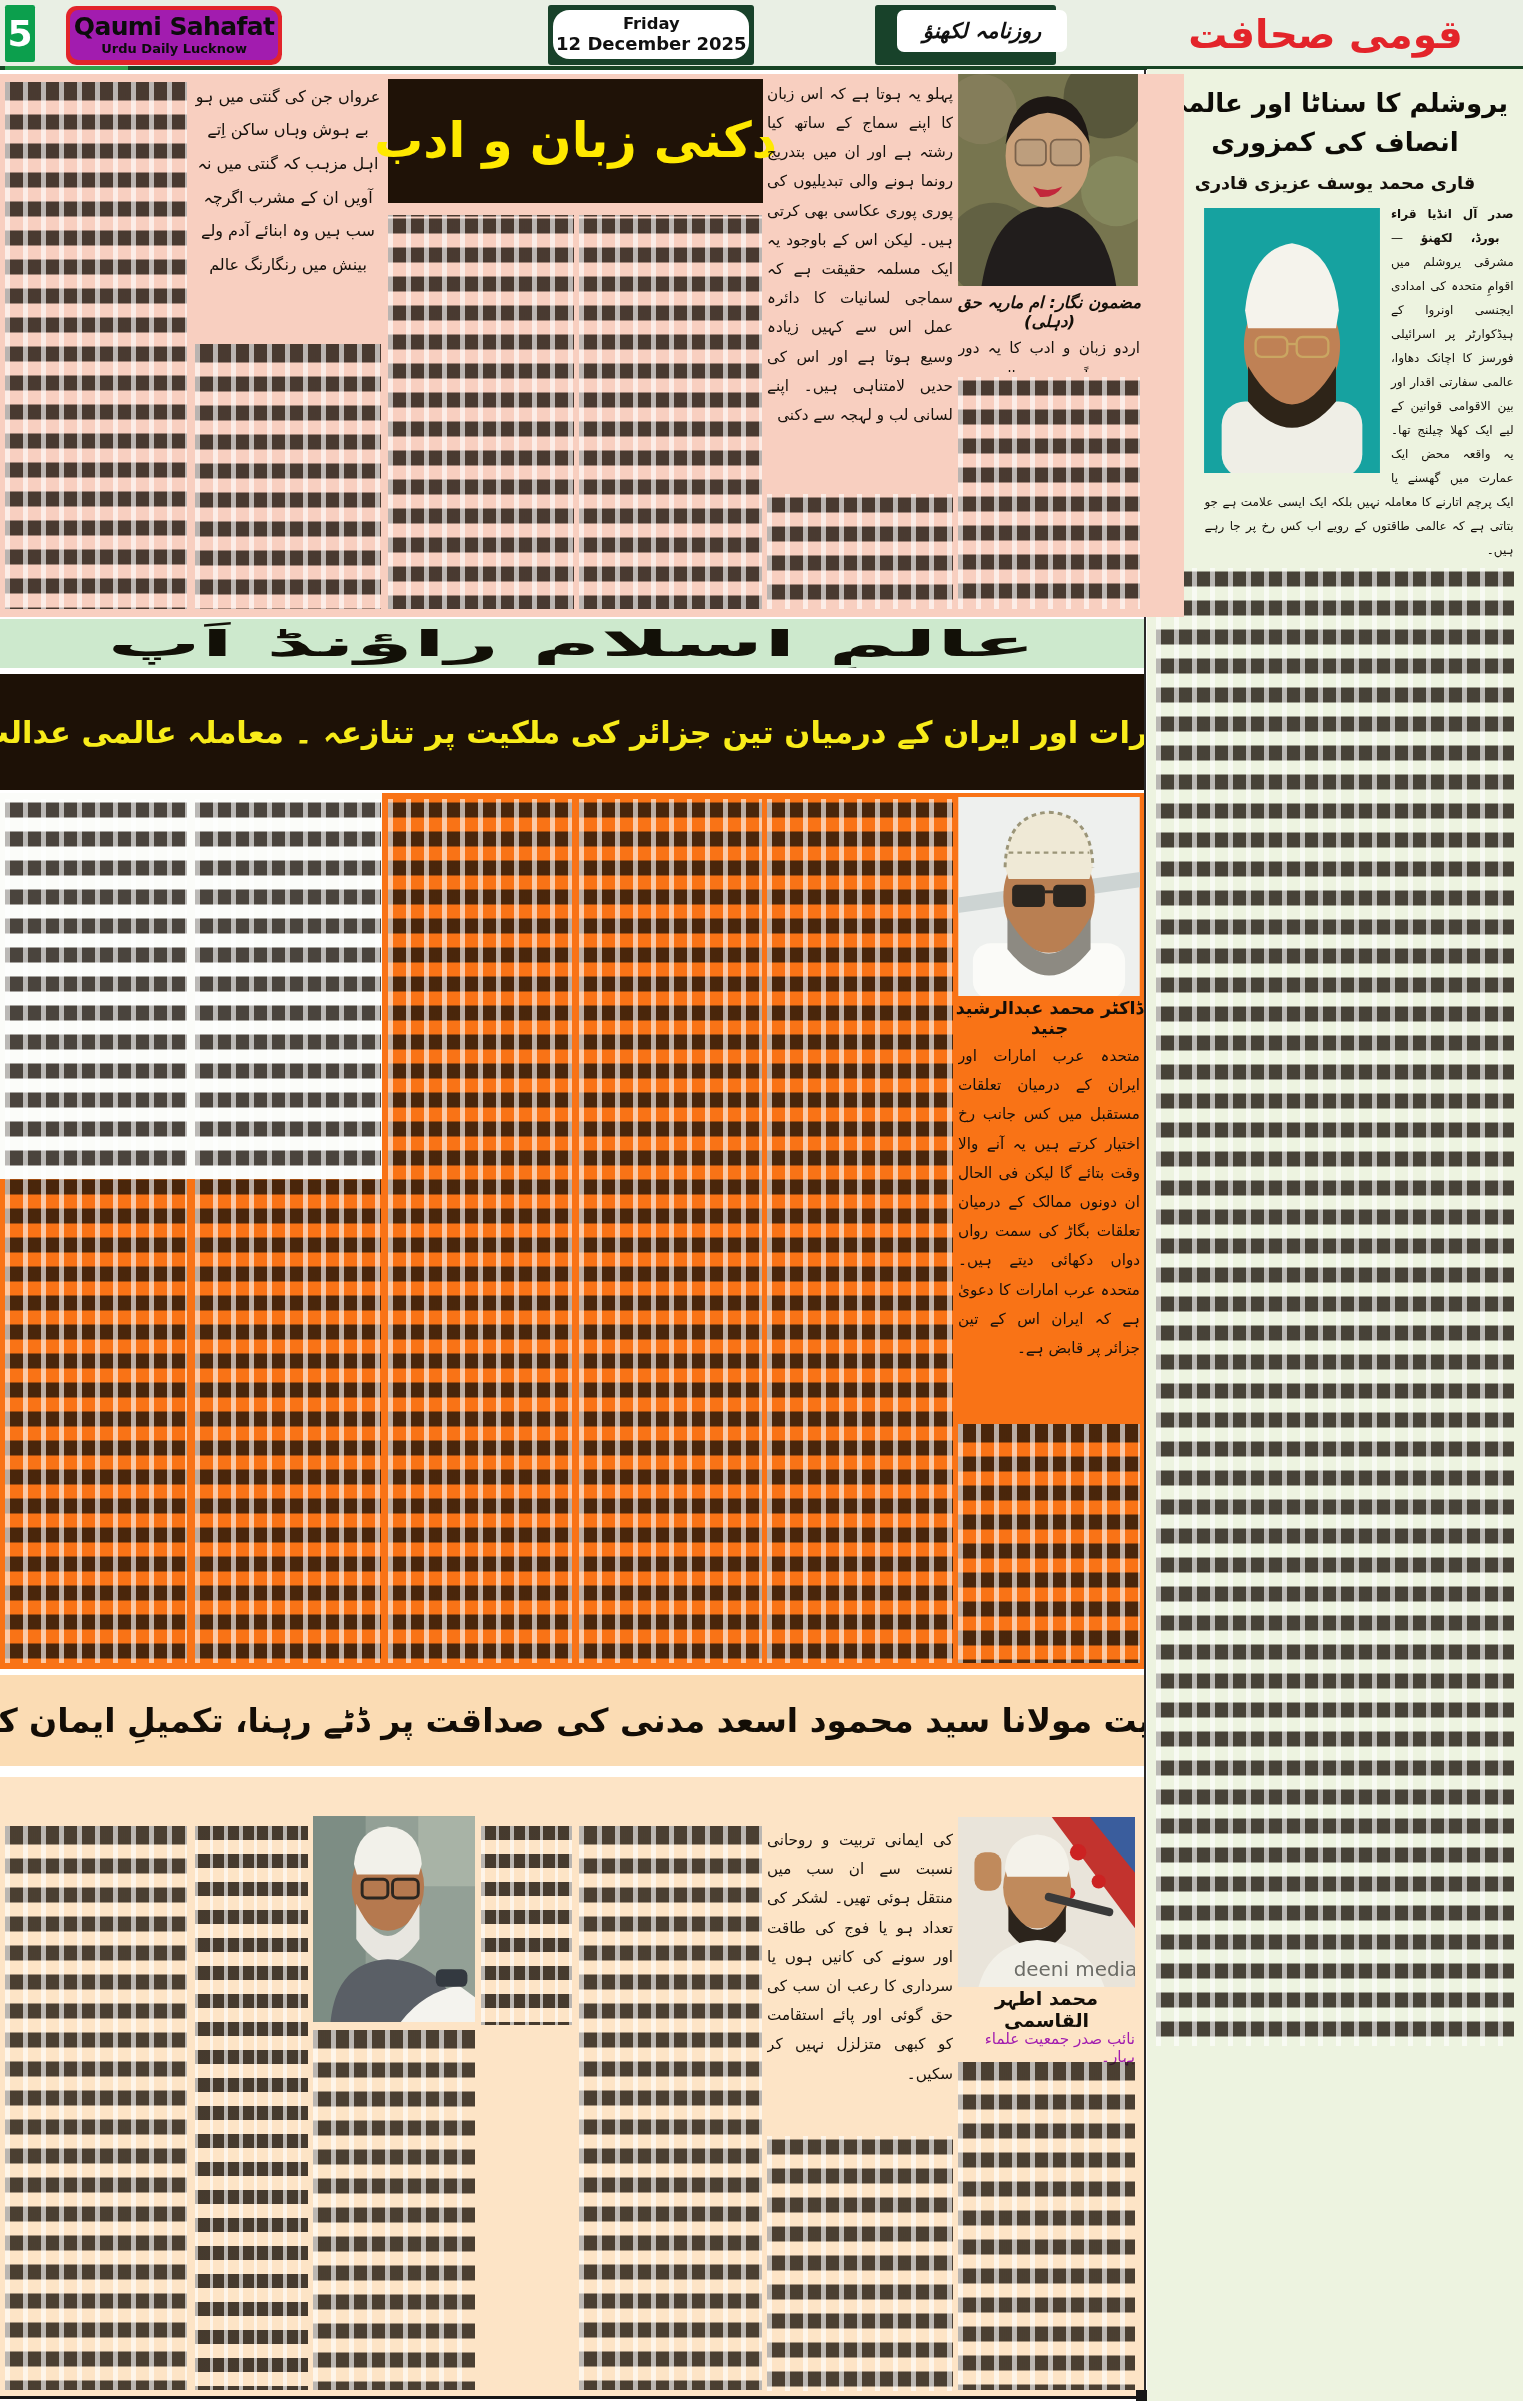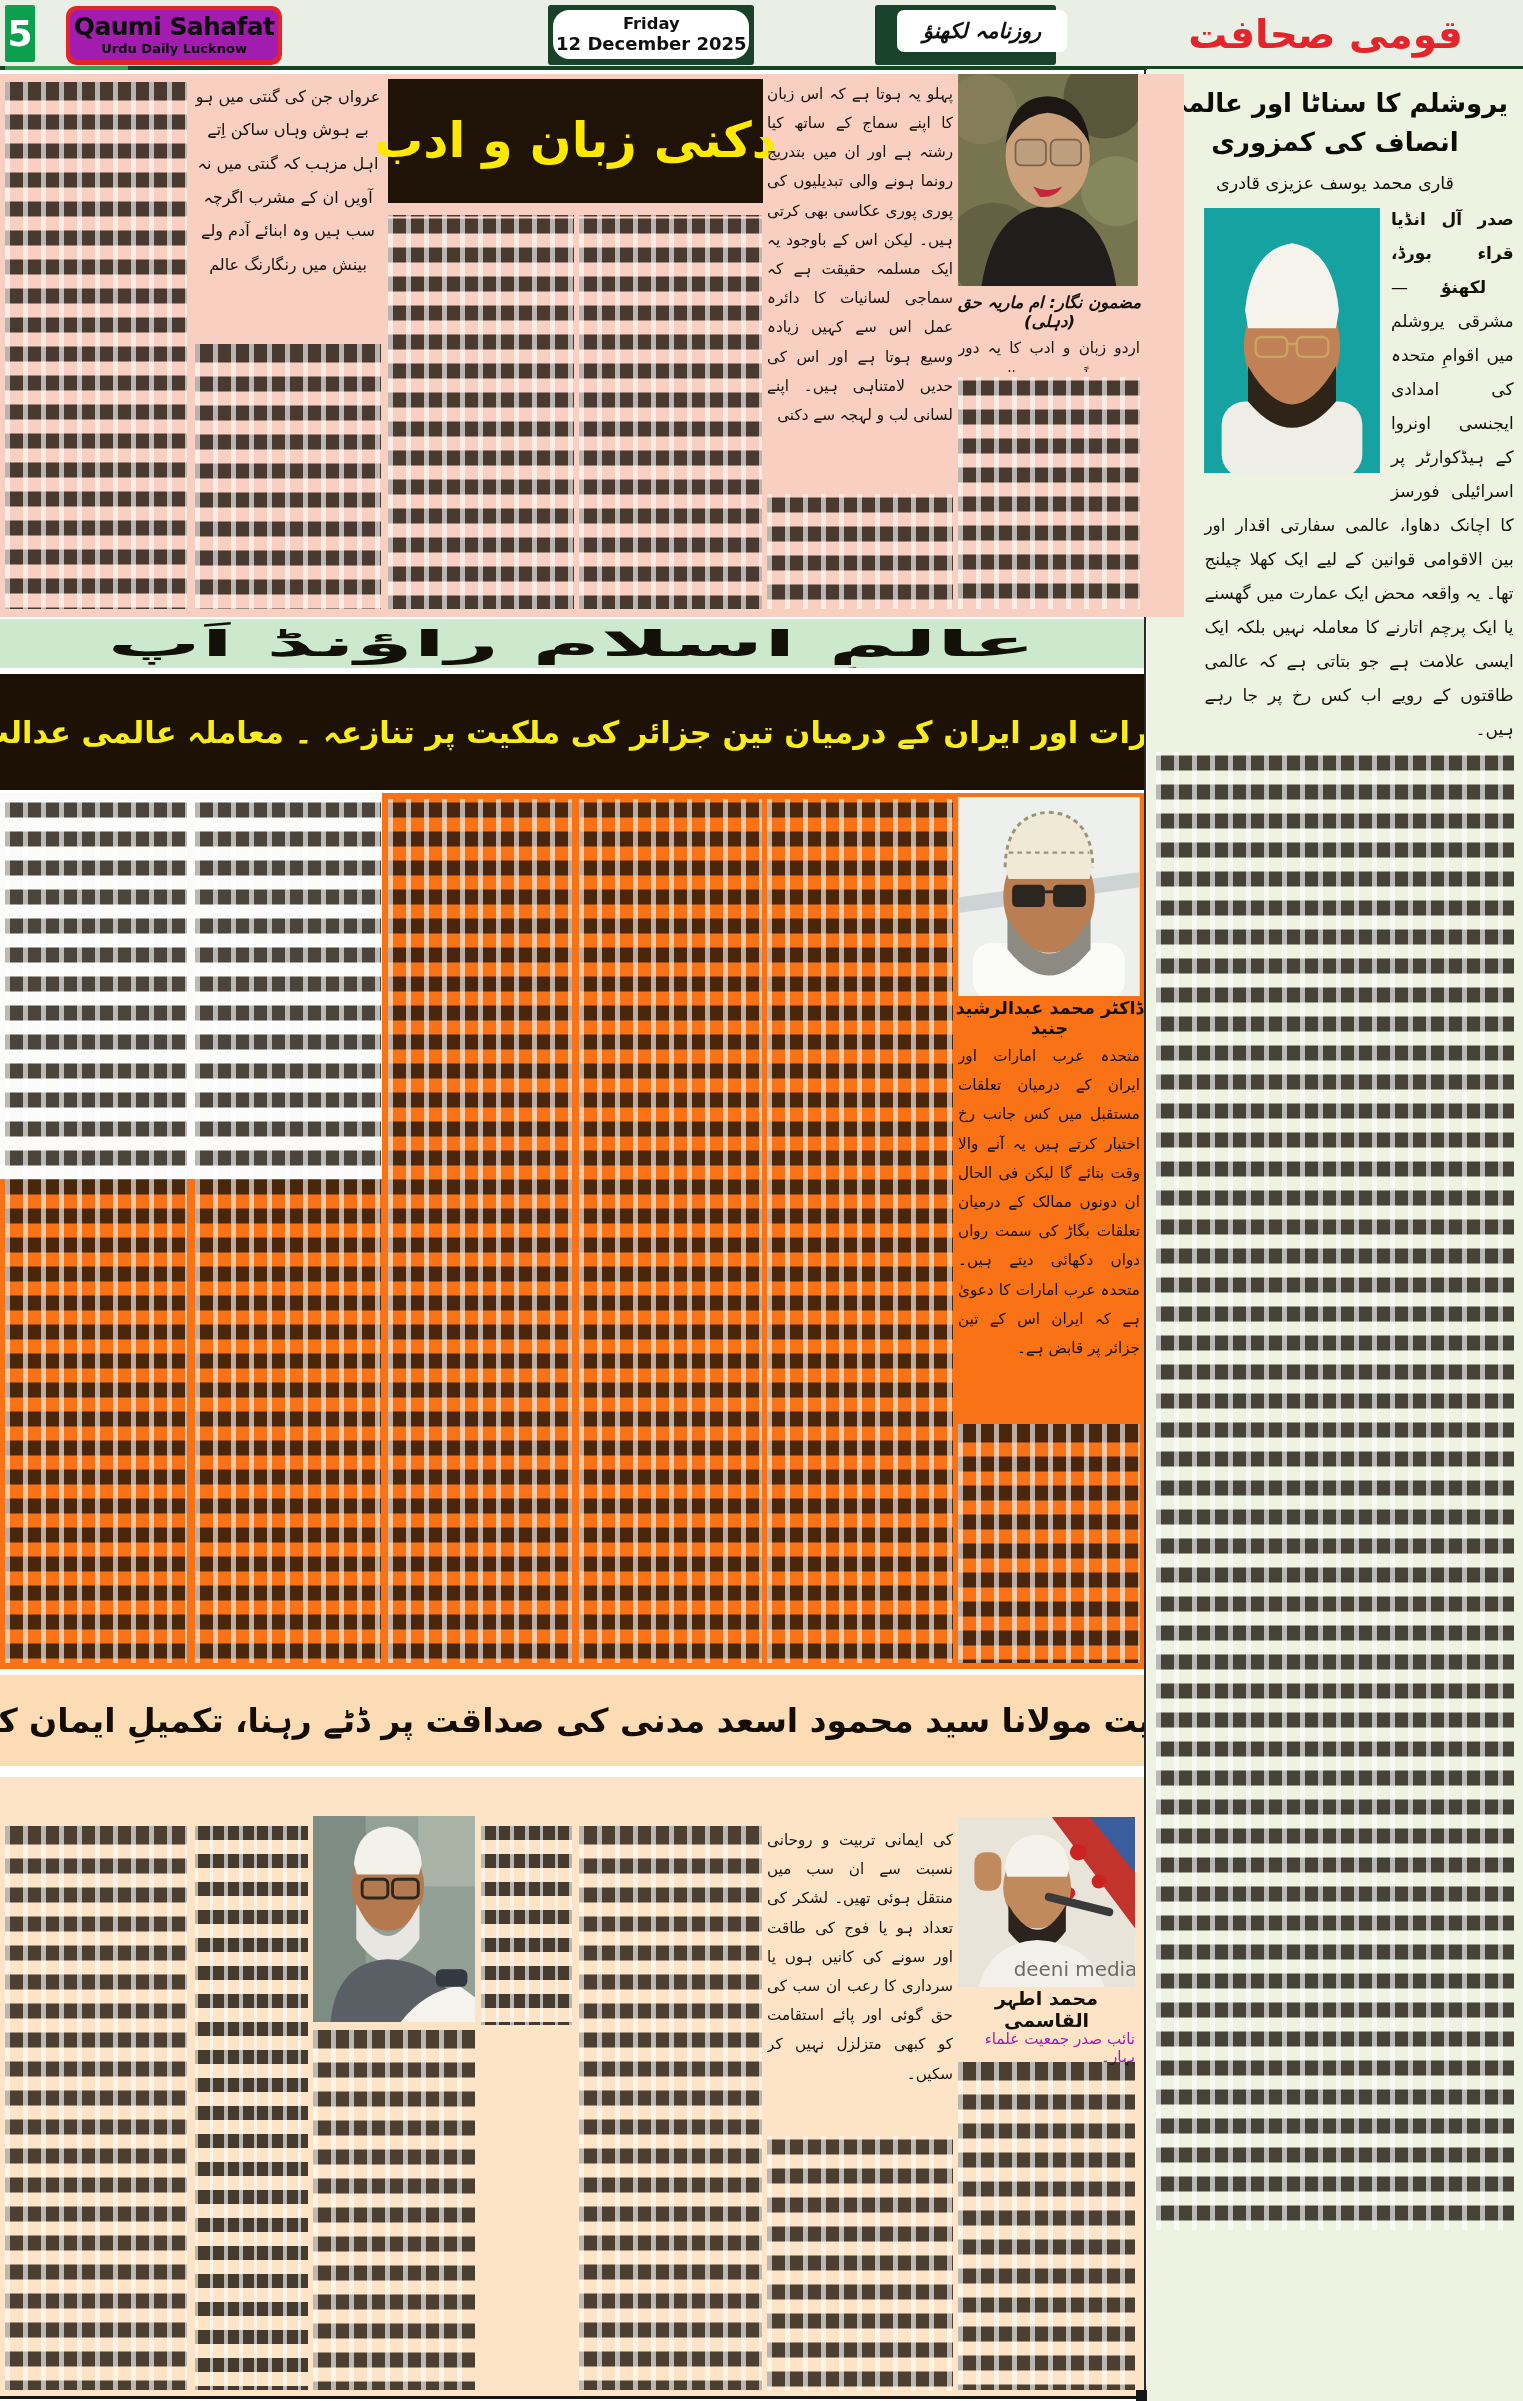--- a/index.html
+++ b/index.html
@@ -54,23 +54,23 @@
   </div>
 
   <div class="abs center" style="left:1173px;top:4.7px;width:305px;height:59px;">
     <span class="urdu" style="font-size:39px;font-weight:900;color:#e3242a;">قومی صحافت</span>
   </div>
 
   <div class="abs" style="left:1144px;top:69px;width:1.8px;height:2332px;background:#2a2a2a;"></div>
 
   <div class="abs" style="left:1147px;top:69px;width:376px;height:2332px;background:#edf3e0;">
     <div class="urdu" style="margin:15.2px 8.2px 0;text-align:center;font-size:26px;font-weight:bold;color:#0d0b07;line-height:1.5;">یروشلم کا سناٹا اور عالمی انصاف کی کمزوری</div>
-    <div class="urdu" style="margin:10.6px 8.2px 0;text-align:center;font-size:17.6px;font-weight:normal;color:#15100a;">قاری محمد یوسف عزیزی قادری</div>
-
-    <div class="urdu body-txt" style="margin:9.4px 9.4px 0;font-size:17px;line-height:2.0;padding-left:48px;">
+    <div class="urdu" style="margin:10.6px 8.2px 0;text-align:center;font-size:17.6px;font-weight:bold;color:#15100a;">قاری محمد یوسف عزیزی قادری</div>
+
+    <div class="urdu body-txt" style="margin:9.4px 9.4px 0;font-size:12px;line-height:2.0;padding-left:48px;">
       <span class="abs" style="position:relative;float:left;width:176px;height:265px;margin:5.9px 10.6px 5.9px 0;">
         <svg width="176" height="265" viewBox="0 0 300 452">
           <rect x="0" y="0" width="300" height="452" fill="#16a2a0"></rect>
           <rect x="30" y="330" width="240" height="130" rx="40" fill="#efeee6"></rect>
           <ellipse cx="150" cy="235" rx="82" ry="105" fill="#bf8155"></ellipse>
           <path d="M70 175 Q80 70 150 60 Q220 70 230 175 L225 205 L75 205 Z" fill="#f5f3ec"></path>
           <path d="M75 270 Q150 400 225 270 L225 330 Q150 420 75 330 Z" fill="#2e2418"></path>
           <rect x="88" y="220" width="54" height="34" rx="10" fill="none" stroke="#caa662" stroke-width="4"></rect>
           <rect x="158" y="220" width="54" height="34" rx="10" fill="none" stroke="#caa662" stroke-width="4"></rect>
           <line x1="142" y1="232" x2="158" y2="232" stroke="#caa662" stroke-width="4"></line>

